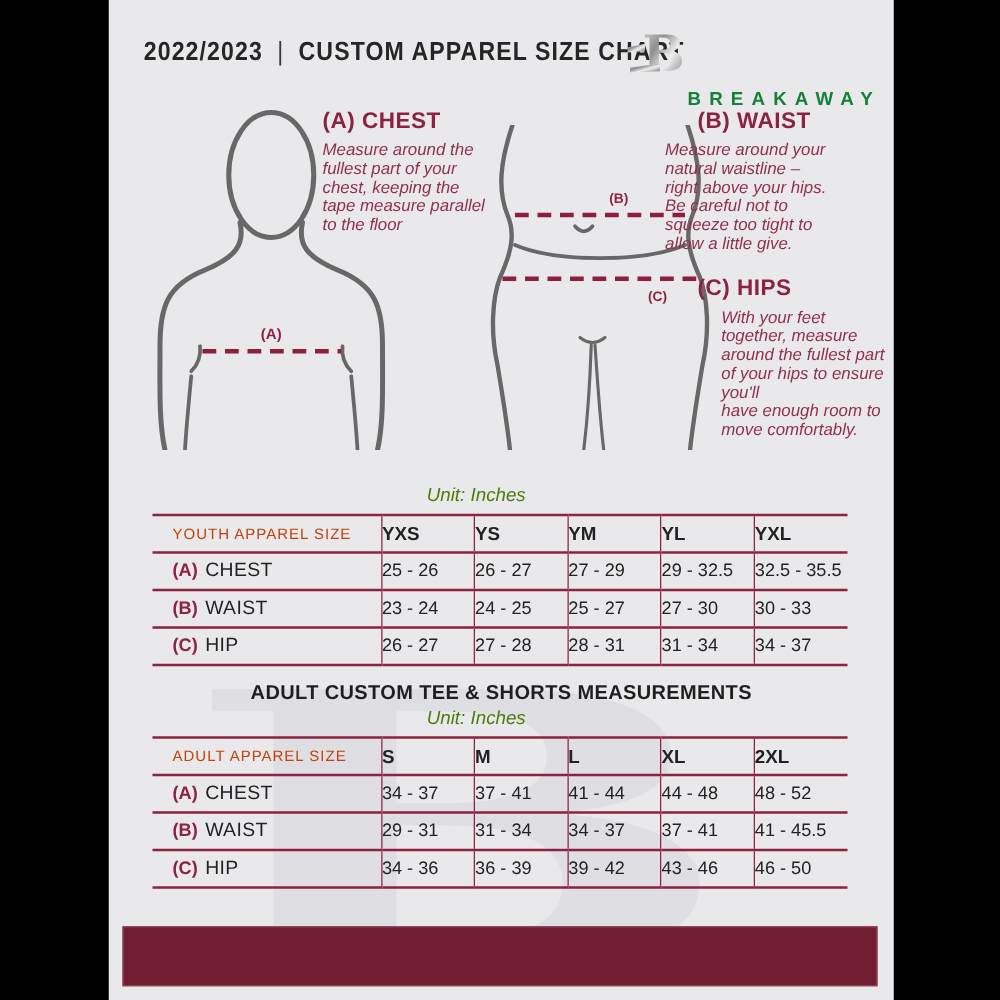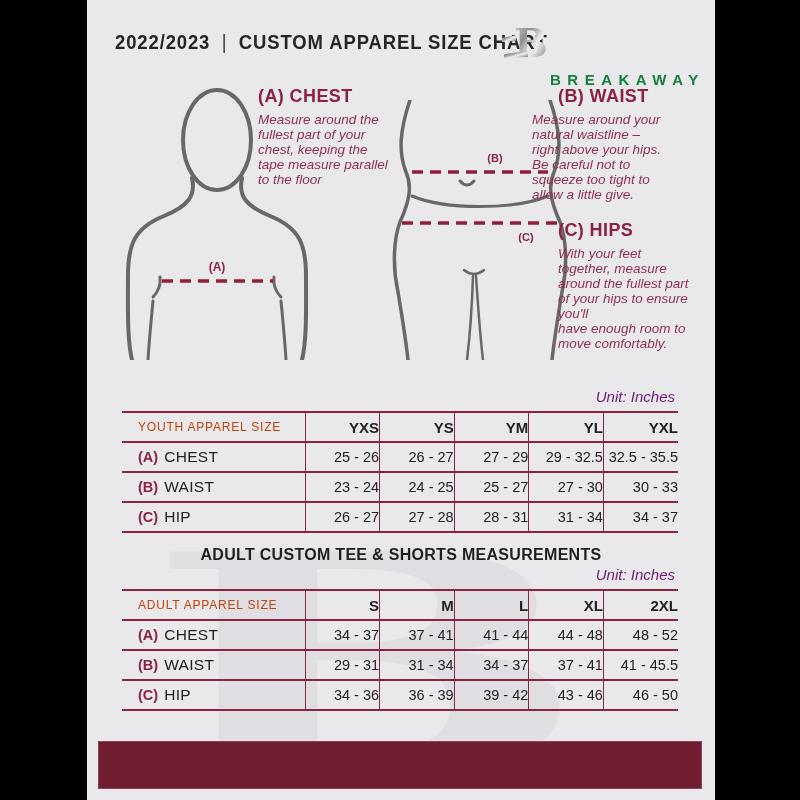--- a/index.html
+++ b/index.html
@@ -16,24 +16,24 @@
   .brand{left:463px;top:33px;font-weight:bold;font-size:15px;letter-spacing:6.5px;color:#15803d;white-space:nowrap;margin-top:38px;}
   .logo{left:414px;top:17px;}
 
   
   .gh{font-weight:bold;font-size:18px;color:#8c2142;letter-spacing:.4px;white-space:nowrap;}
   .gb{font-style:italic;font-size:13.5px;line-height:15px;color:#90304e;white-space:pre-line;}
   .fig{position:absolute;}
 
   
   .tbl-title{left:0;width:628px;text-align:center;font-weight:bold;font-size:16px;color:#1f1f1f;letter-spacing:.3px;}
-  .tbl-unit{left:0;width:588px;text-align:right;font-style:italic;font-size:15px;color:#701a75;}
+  .tbl-unit{left:0;width:588px;text-align:center;font-style:italic;font-size:15px;color:#4d7c0f;}
   table.size{border-collapse:collapse;table-layout:fixed;width:556px;position:absolute;left:35px;z-index:1;}
   table.size td{border-bottom:2px solid #8c2340;height:30px;box-sizing:border-box;
-                text-align:right;font-size:14.5px;color:#222;padding:0;background:transparent;}
+                text-align:left;font-size:14.5px;color:#222;padding:0;background:transparent;}
   table.size tr.hdr td{border-top:2px solid #8c2340;}
   table.size td.c0{width:183px;text-align:left;padding-left:16px;}
   table.size td.sz{font-weight:bold;font-size:15px;}
   table.size td.c0.h0{font-weight:normal;font-size:12px;letter-spacing:.8px;color:#c2410c;}
   table.size td:not(.c0){border-left:1.6px solid #8c2340;}
   .pfx{font-weight:bold;color:#8c2142;margin-right:6px;}
   .rlabel{font-size:15.5px;letter-spacing:.3px;}
 
   
   .watermark{left:58px;top:548px;font-family:"DejaVu Serif",serif;font-weight:bold;
@@ -115,21 +115,21 @@
 
     <div class="abs gh" style="left:471px;top:86px">(B) WAIST</div>
     <div class="abs gb" style="left:445px;top:112px;width:160px">Measure around your
 natural waistline –
 right above your hips.
 Be careful not to
 squeeze too tight to
 allow a little give.</div>
 
     <div class="abs gh" style="left:471px;top:220px">(C) HIPS</div>
-    <div class="abs gb" style="left:471px;top:246px;width:170px">With your feet
+    <div class="abs gb" style="left:490px;top:246px;width:170px">With your feet
 together, measure
 around the fullest part
 of your hips to ensure
 you'll
 have enough room to
 move comfortably.</div>
 
     <div class="abs tbl-unit" style="top:388px">Unit: Inches</div>
     <table class="size" style="top:411px">
       <tbody>

